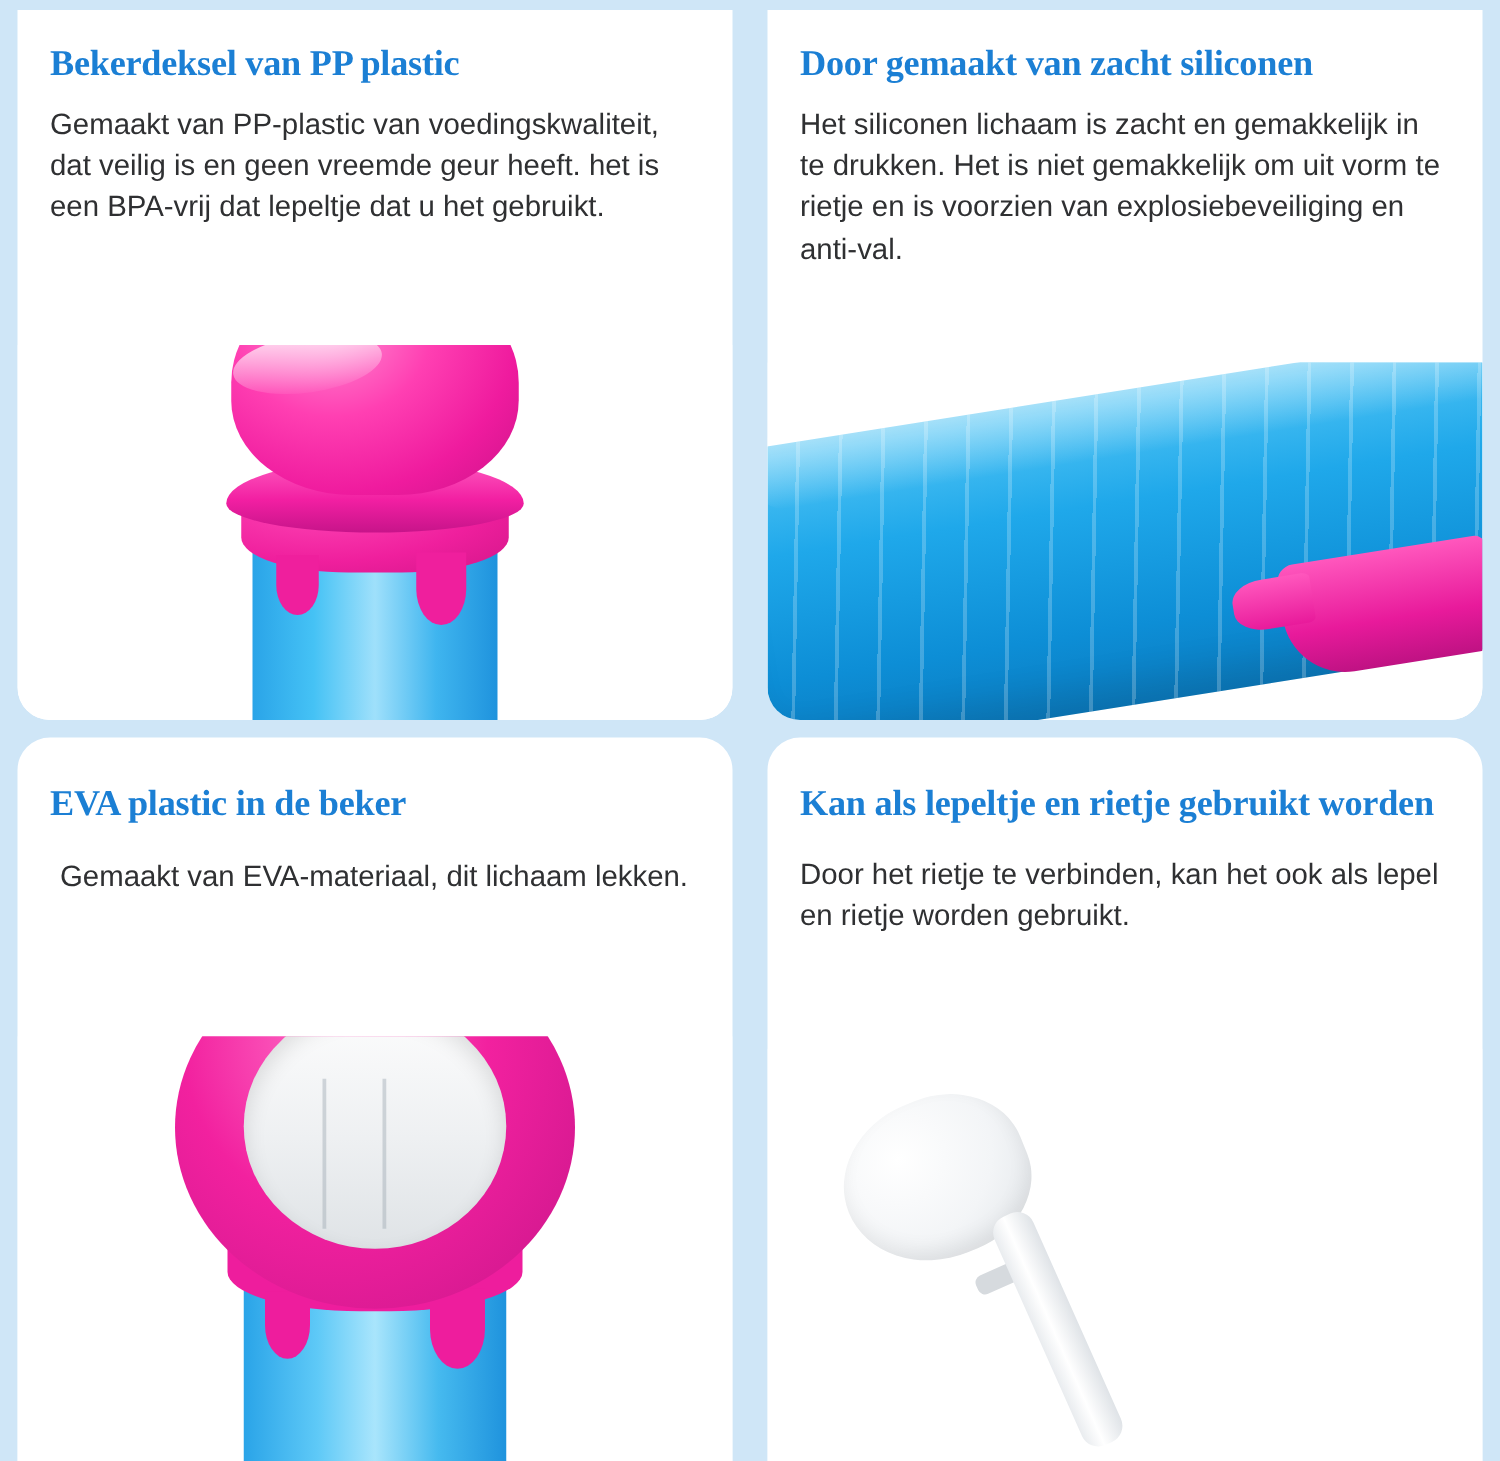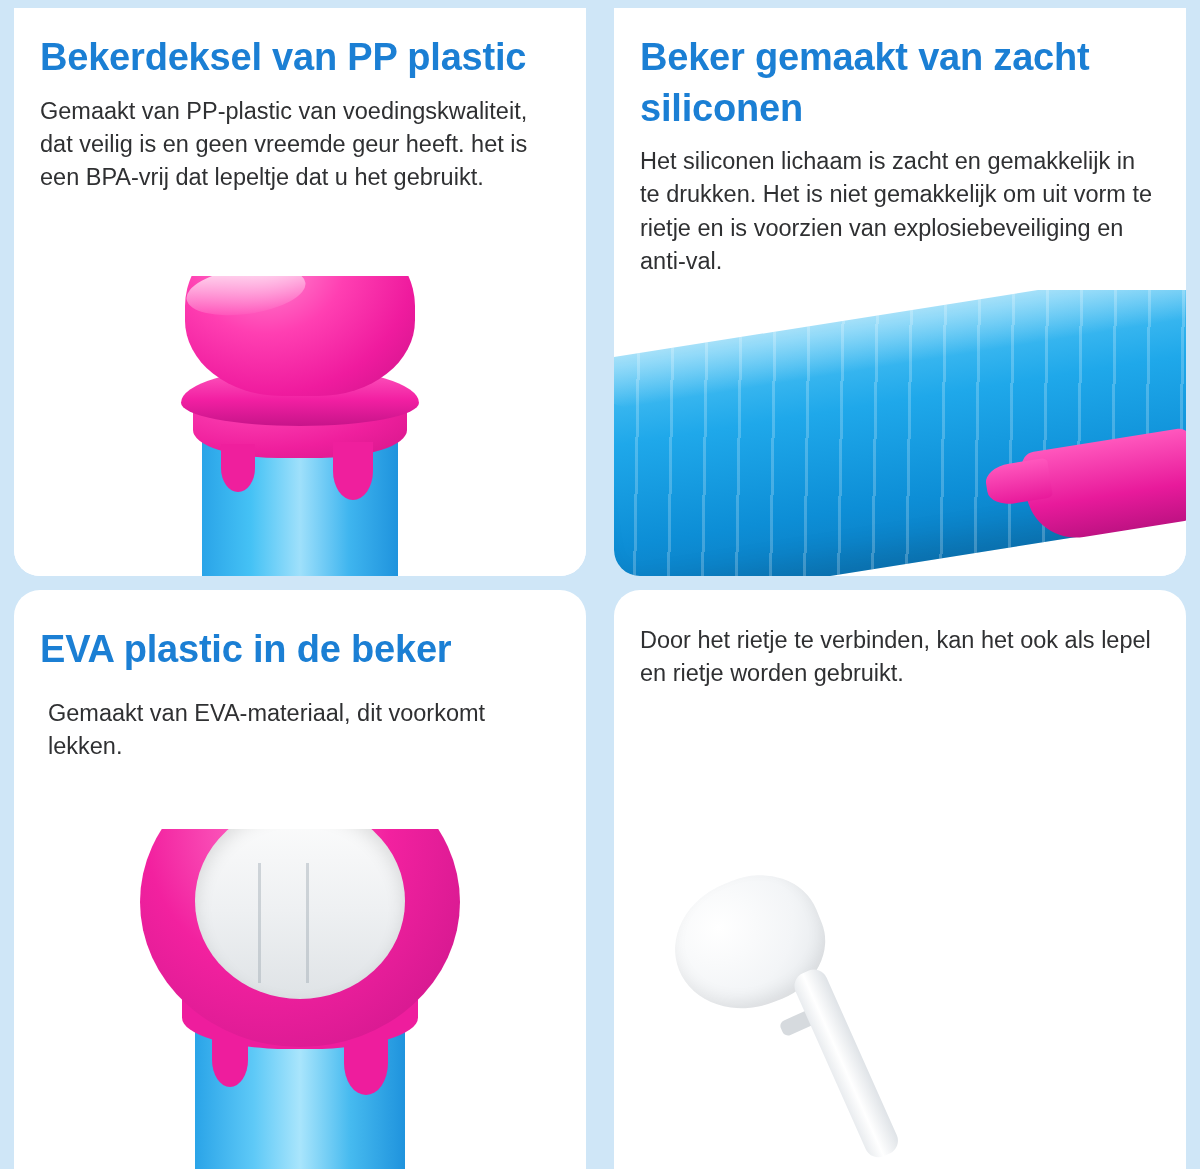--- a/index.html
+++ b/index.html
@@ -40,24 +40,25 @@
     box-sizing: border-box;
   }
   .card.tl { border-radius: 0 0 26px 26px; }
   .card.tr { border-radius: 0 0 26px 26px; }
   .card.bl { border-radius: 26px 26px 0 0; }
   .card.br { border-radius: 26px 26px 0 0; }
 
   .heading {
     color: #1b7fd4;
     font-weight: bold;
-    font-size: 38px;
+    font-size: 29px;
     line-height: 1.33;
     margin: 0;
     letter-spacing: -0.2px;
+    font-family: Liberation Serif, serif;
   }
   .body-text {
     color: #2f3032;
     font-size: 23.5px;
     line-height: 1.42;
     margin: 0;
   }
 
   
   .tl-inner { padding: 24px 26px 0 26px; }
@@ -278,52 +279,53 @@
           <div class="lid-gloss"></div>
 
         </div>
       </div>
     </div>
   </div>
 
   <div class="cell tr">
     <div class="card tr">
       <div class="tr-inner">
-        <h2 class="heading">Beker gemaakt van zacht siliconen</h2>
+        <h2 class="heading">Door gemaakt van zacht siliconen</h2>
         <p class="body-text">Het siliconen lichaam is zacht en gemakkelijk in te drukken. Het is niet gemakkelijk om uit vorm te rietje en is voorzien van explosiebeveiliging en anti-val.</p>
       </div>
       <div class="photo silicone-photo">
         <div class="sil-body"></div>
         <div class="sil-ribs"></div>
         <div class="sil-top-light"></div>
         <div class="sil-pink"></div>
       </div>
     </div>
   </div>
 
   <div class="cell bl">
     <div class="card bl">
       <div class="bl-inner">
         <h2 class="heading">EVA plastic in de beker</h2>
-        <p class="body-text">Gemaakt van EVA-materiaal, dit voorkomt lekken.</p>
+        <p class="body-text">Gemaakt van EVA-materiaal, dit lichaam lekken.</p>
       </div>
       <div class="photo ice-photo">
         <div class="cup-bottom"></div>
         <div class="cup-drip"></div>
         <div class="rim-outer"></div>
         <div class="rim-inner"></div>
         <div class="eva-line l1"></div>
         <div class="eva-line l2"></div>
       </div>
     </div>
   </div>
 
   <div class="cell br">
     <div class="card br">
       <div class="br-inner">
+        <h2 class="heading">Kan als lepeltje en rietje gebruikt worden</h2>
         <p class="body-text">Door het rietje te verbinden, kan het ook als lepel en rietje worden gebruikt.</p>
       </div>
       <div class="photo spoon-photo">
         <div class="spoon-head"></div>
         <div class="spoon-joint"></div>
         <div class="spoon-stick"></div>
       </div>
     </div>
   </div>
 

